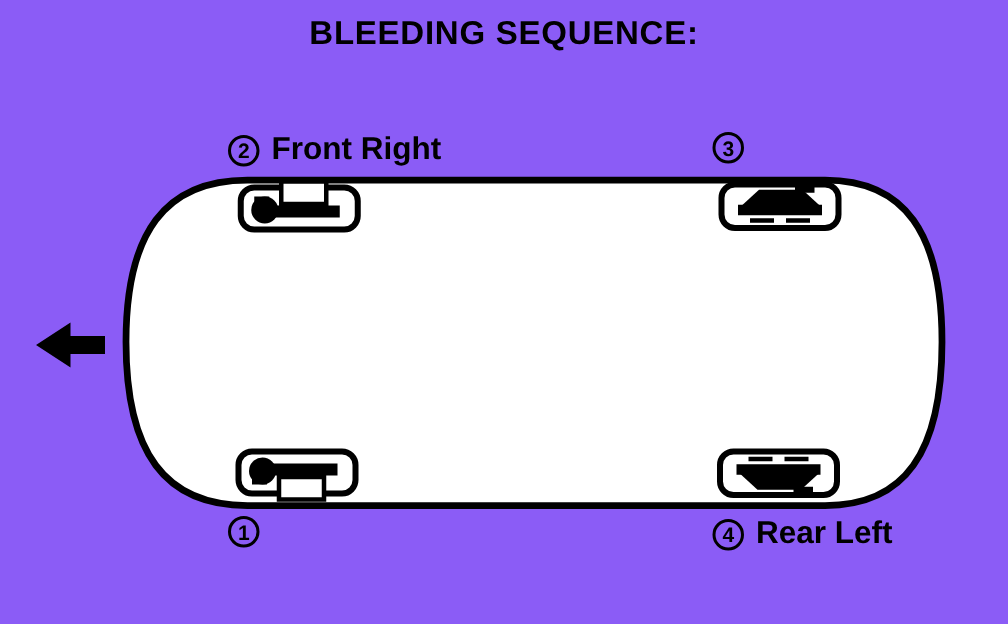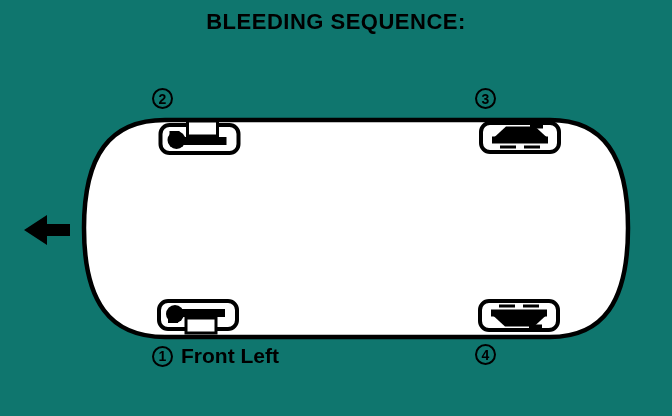--- a/index.html
+++ b/index.html
@@ -1,19 +1,19 @@
 <!DOCTYPE html>
 <html><head>
 <meta charset="utf-8">
 <style>
   html,body{margin:0;padding:0;background:#ffffff;}
   .page{
     position:relative;
     width:672px;height:416px;
-    background:#0f766e;
+    background:#8b5cf6;
     font-family:"Liberation Sans", sans-serif;
     color:#000;
     overflow:hidden;
   }
   .title{
     position:absolute;
     top:9px;left:0;width:672px;
     text-align:center;
     font-size:22px;
     font-weight:bold;
@@ -82,28 +82,29 @@
     <polygon points="24,230 47,215 47,224 70,224 70,236 47,236 47,245" fill="#000000"></polygon>
 
     <use href="#caliper-front" transform="translate(199.5,139)"></use>
     <use href="#caliper-front" transform="translate(198,315) scale(1,-1)"></use>
     <use href="#drum-rear" transform="translate(520,137.5)"></use>
     <use href="#drum-rear" transform="translate(519,315.5) scale(1,-1)"></use>
   </svg>
 
   <div class="wheel-label label-front-right">
     <span class="num-circle">2</span>
+    <span>Front Right</span>
   </div>
 
   <div class="wheel-label label-rear-right">
     <span class="num-circle">3</span>
   </div>
 
   <div class="wheel-label label-front-left">
     <span class="num-circle">1</span>
-    <span>Front Left</span>
   </div>
 
   <div class="wheel-label label-rear-left">
     <span class="num-circle">4</span>
+    <span>Rear Left</span>
   </div>
 
 </div>
 
 </body></html>

